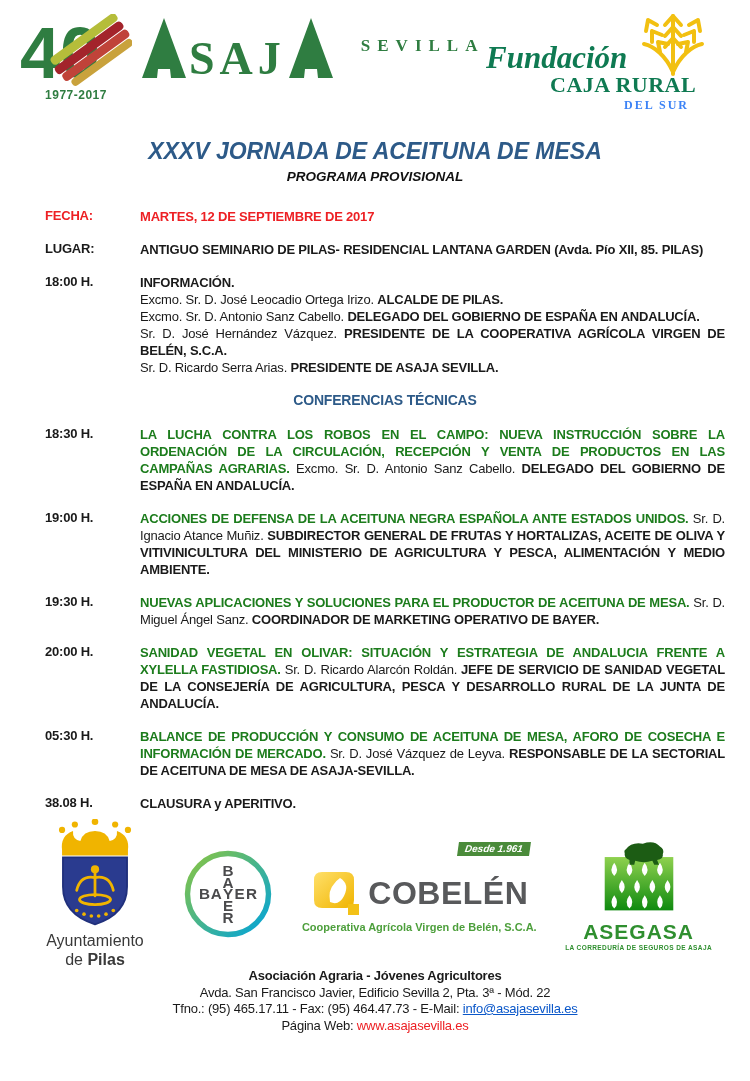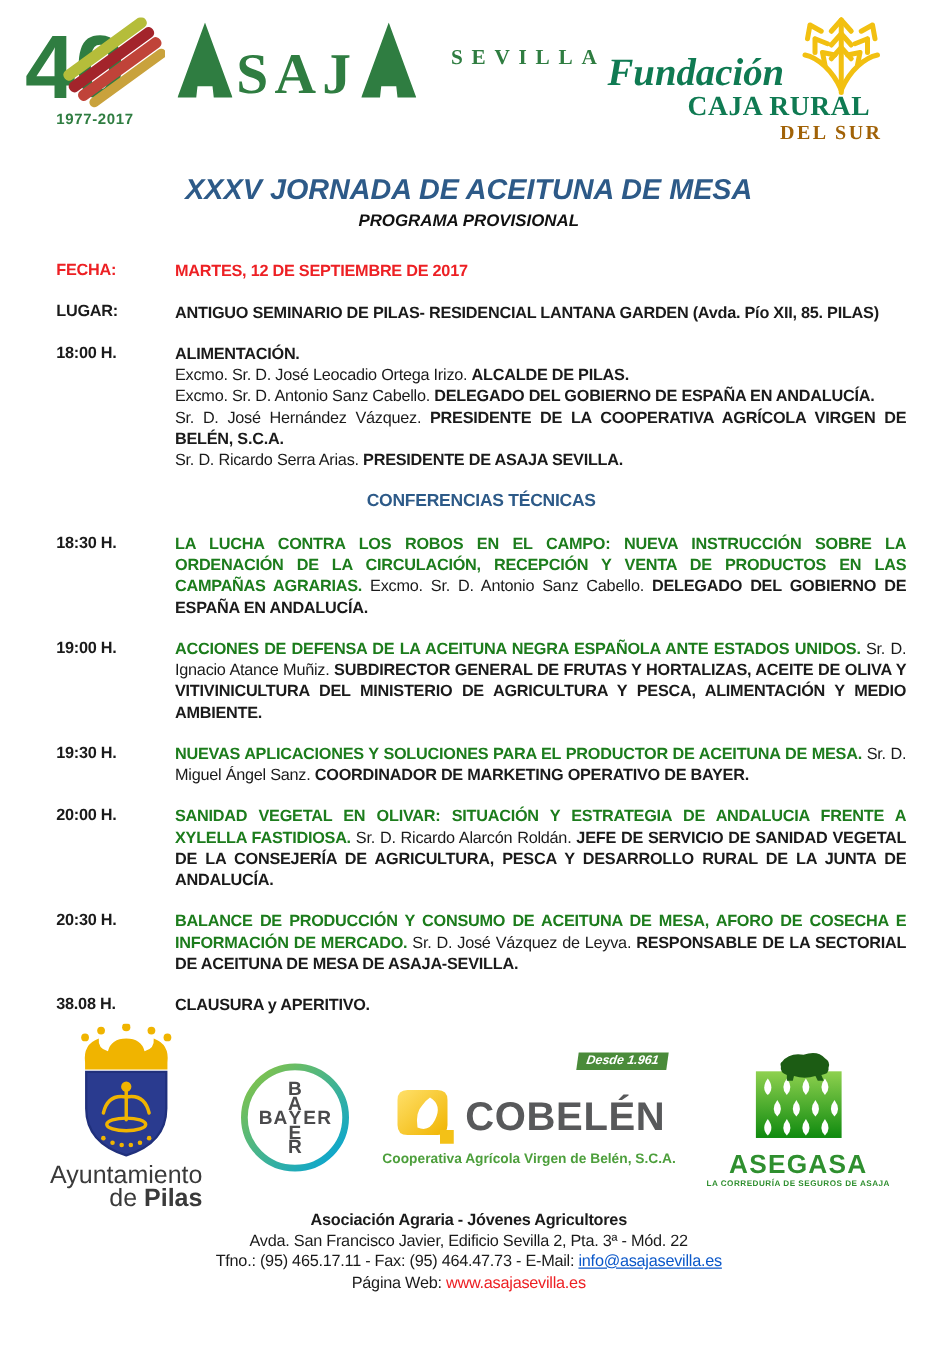--- a/index.html
+++ b/index.html
@@ -12,42 +12,42 @@
   .asaja-logo{display:flex;align-items:flex-start;gap:10px;}
   .asaja-40{display:flex;flex-direction:column;align-items:center;}
   .asaja-years{color:#2f7d41;font-weight:bold;font-size:12px;margin-top:-4px;letter-spacing:.5px;}
   .asaja-word{display:flex;flex-direction:row;align-items:center;margin-top:4px;}
   .word-row{display:flex;align-items:flex-end;gap:2px;}
   .saja{font-family:"Liberation Serif",serif;font-weight:bold;color:#2f7d41;font-size:46px;line-height:.92;letter-spacing:5px;margin:0 1px;}
   .sevilla{font-family:"Liberation Serif",serif;font-weight:bold;color:#2f7d41;font-size:17px;letter-spacing:7px;margin-top:-6px;align-self:center;padding-left:28px;}
   .fundacion{position:relative;width:250px;height:100px;}
   .fundacion-script{font-family:"Liberation Serif",serif;font-style:italic;font-weight:bold;color:#0f7a52;font-size:31px;position:absolute;left:0;top:26px;}
   .fundacion-caja{font-family:"Liberation Serif",serif;font-weight:bold;color:#0f7a52;font-size:22px;letter-spacing:.5px;position:absolute;left:64px;top:58px;white-space:nowrap;}
-  .fundacion-delsur{font-family:"Liberation Serif",serif;font-weight:bold;color:#a16207;font-size:16px;letter-spacing:2px;position:absolute;left:138px;top:84px;}
+  .fundacion-delsur{font-family:"Liberation Serif",serif;font-weight:bold;color:#3b82f6;font-size:12px;letter-spacing:2px;position:absolute;left:138px;top:84px;}
   .wheat{position:absolute;left:142px;top:-4px;}
   
   .title-block{text-align:center;margin-top:16px;}
   .main-title{font-size:23px;font-weight:bold;font-style:italic;color:#2d5a88;letter-spacing:0;margin:0;}
   .subtitle{font-size:13.5px;font-weight:bold;font-style:italic;color:#111;margin-top:4px;}
   
   .rows{margin-top:24px;padding-left:20px;}
   .row{display:flex;padding:0 25px;margin-bottom:16px;}
   .time{width:95px;flex-shrink:0;font-weight:bold;font-size:13px;letter-spacing:-.2px;}
   .content{flex:1;font-size:13px;line-height:17px;text-align:justify;letter-spacing:-.2px;}
   .content p{margin:0;}
   .fecha .time,.fecha .content{color:#ed2024;font-weight:bold;}
   .lugar .content{font-weight:bold;}
   .seg-r{font-weight:normal;color:#1a1a1a;}
   .seg-b{font-weight:bold;color:#1a1a1a;}
   .seg-g{font-weight:bold;color:#1c7c1c;}
   .section-heading{text-align:center;font-weight:bold;font-size:14px;color:#2d5a88;margin:4px 0 18px 0;letter-spacing:-.2px;}
   
   .sponsors{display:flex;justify-content:space-between;align-items:center;padding:0 38px 0 40px;margin-top:12px;height:132px;}
   .sponsor{display:flex;flex-direction:column;align-items:center;}
-  .pilas-text{font-size:20px;color:#3a3a3a;line-height:19px;text-align:right;margin-top:4px;}
+  .pilas-text{font-size:16px;color:#3a3a3a;line-height:19px;text-align:center;margin-top:4px;}
   .pilas-bold{font-weight:bold;}
   .cobelen{position:relative;width:225px;}
   .cobelen-badge{position:absolute;right:2px;top:-14px;background:#4a8b3a;color:#fff;font-style:italic;font-size:10px;font-weight:bold;padding:1px 7px 2px 7px;transform:skewX(-8deg);}
   .cobelen-main{display:flex;align-items:center;gap:6px;margin-top:14px;}
   .cobelen-name{color:#58595b;font-weight:bold;font-size:32px;letter-spacing:.5px;}
   .cobelen-tagline{color:#4d9f3c;font-size:11px;font-weight:bold;margin-top:3px;white-space:nowrap;}
   .asegasa-name{color:#2f8f2f;font-weight:bold;font-size:21px;letter-spacing:1px;margin-top:2px;}
   .asegasa-tagline{color:#2f8f2f;font-size:6.5px;font-weight:bold;letter-spacing:.4px;}
   
   .footer{text-align:center;font-size:13px;line-height:16.5px;margin-top:8px;letter-spacing:-.2px;}
@@ -117,21 +117,21 @@
       <div class="content">MARTES, 12 DE SEPTIEMBRE DE 2017</div>
     </div>
     <div class="row lugar">
       <div class="time">LUGAR:</div>
       <div class="content">ANTIGUO SEMINARIO DE PILAS- RESIDENCIAL LANTANA GARDEN (Avda. Pío XII, 85. PILAS)</div>
     </div>
     <div>
         <div class="row">
           <div class="time">18:00 H.</div>
           <div class="content">
-            <p><span class="seg-b">ALIMENTACIÓN.</span></p>
+            <p><span class="seg-b">INFORMACIÓN.</span></p>
             <p><span class="seg-r">Excmo. Sr. D. José Leocadio Ortega Irizo.  </span><span class="seg-b">ALCALDE DE PILAS.</span></p>
             <p><span class="seg-r">Excmo. Sr. D. Antonio Sanz Cabello. </span><span class="seg-b">DELEGADO DEL GOBIERNO DE ESPAÑA EN ANDALUCÍA.</span></p>
             <p><span class="seg-r">Sr. D. José Hernández Vázquez. </span><span class="seg-b">PRESIDENTE DE LA COOPERATIVA AGRÍCOLA VIRGEN DE BELÉN, S.C.A.</span></p>
             <p><span class="seg-r">Sr. D. Ricardo Serra Arias. </span><span class="seg-b">PRESIDENTE DE ASAJA SEVILLA.</span></p>
           </div>
         </div>
         <div class="section-heading">CONFERENCIAS TÉCNICAS</div>
         <div class="row">
           <div class="time">18:30 H.</div>
           <div class="content">
@@ -150,21 +150,21 @@
             <p><span class="seg-g">NUEVAS APLICACIONES Y SOLUCIONES PARA EL PRODUCTOR DE ACEITUNA DE MESA. </span><span class="seg-r">Sr. D. Miguel Ángel Sanz. </span><span class="seg-b">COORDINADOR DE MARKETING OPERATIVO DE BAYER.</span></p>
           </div>
         </div>
         <div class="row">
           <div class="time">20:00 H.</div>
           <div class="content">
             <p><span class="seg-g">SANIDAD VEGETAL EN OLIVAR: SITUACIÓN Y ESTRATEGIA DE ANDALUCIA FRENTE A XYLELLA FASTIDIOSA. </span><span class="seg-r">Sr. D. Ricardo Alarcón Roldán. </span><span class="seg-b">JEFE DE SERVICIO DE SANIDAD VEGETAL DE LA CONSEJERÍA DE AGRICULTURA, PESCA Y DESARROLLO RURAL DE LA JUNTA DE ANDALUCÍA.</span></p>
           </div>
         </div>
         <div class="row">
-          <div class="time">20:30 H.</div>
+          <div class="time">05:30 H.</div>
           <div class="content">
             <p><span class="seg-g">BALANCE DE PRODUCCIÓN Y CONSUMO DE ACEITUNA DE MESA, AFORO DE COSECHA E INFORMACIÓN DE MERCADO. </span><span class="seg-r">Sr. D. José Vázquez de Leyva. </span><span class="seg-b">RESPONSABLE DE LA SECTORIAL DE ACEITUNA DE MESA DE ASAJA-SEVILLA.</span></p>
           </div>
         </div>
         <div class="row">
           <div class="time">38.08 H.</div>
           <div class="content">
             <p><span class="seg-b">CLAUSURA y APERITIVO.</span></p>
           </div>
         </div>

